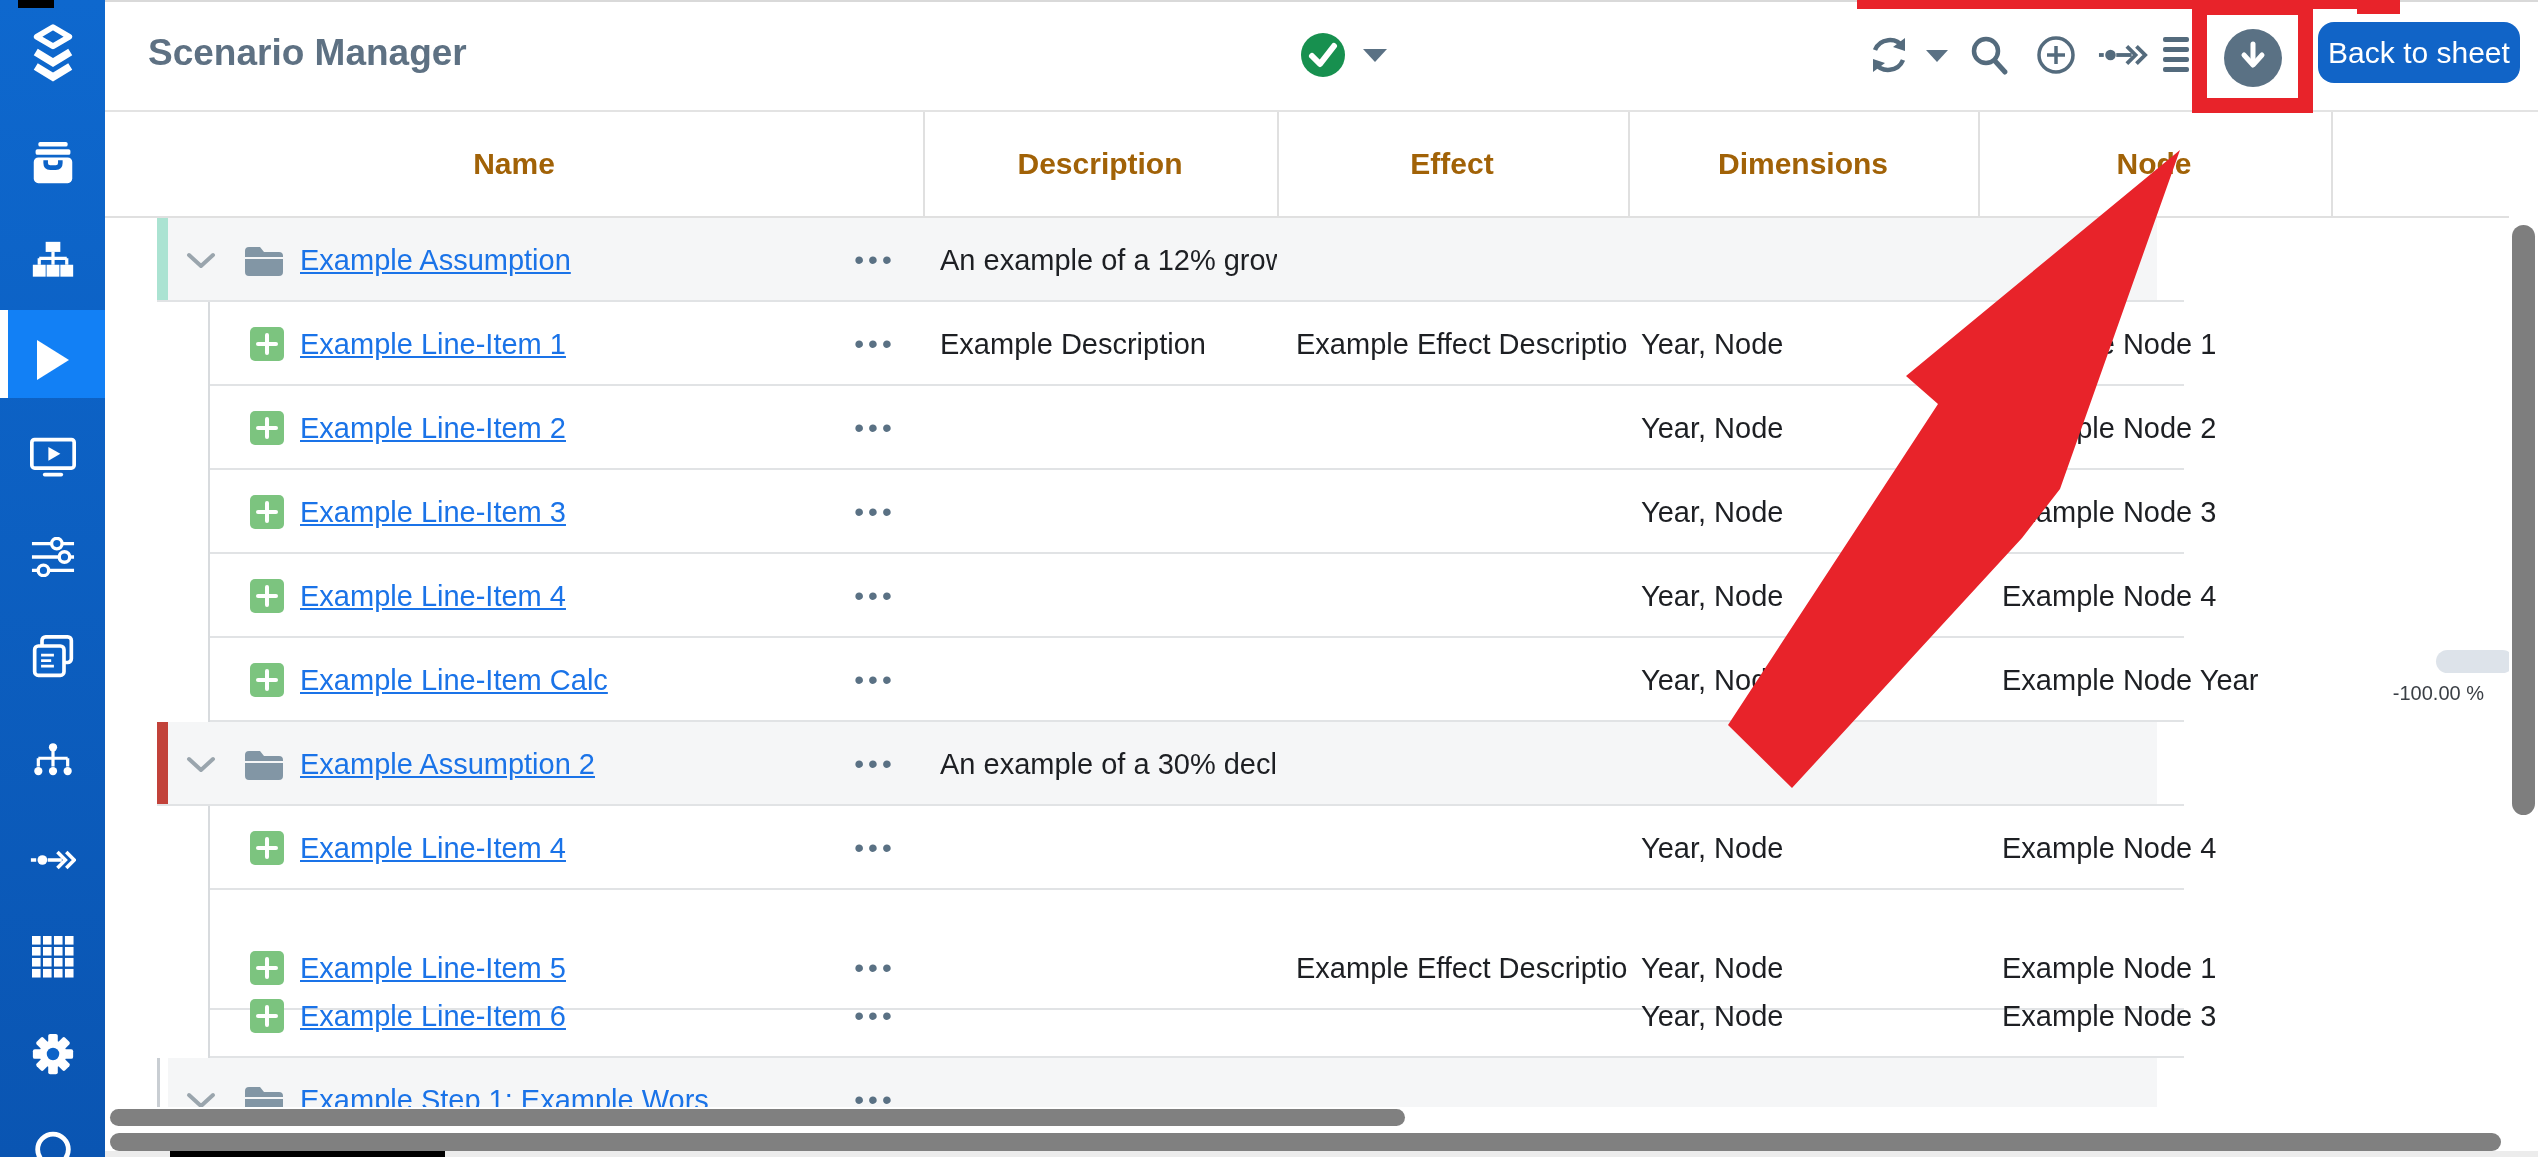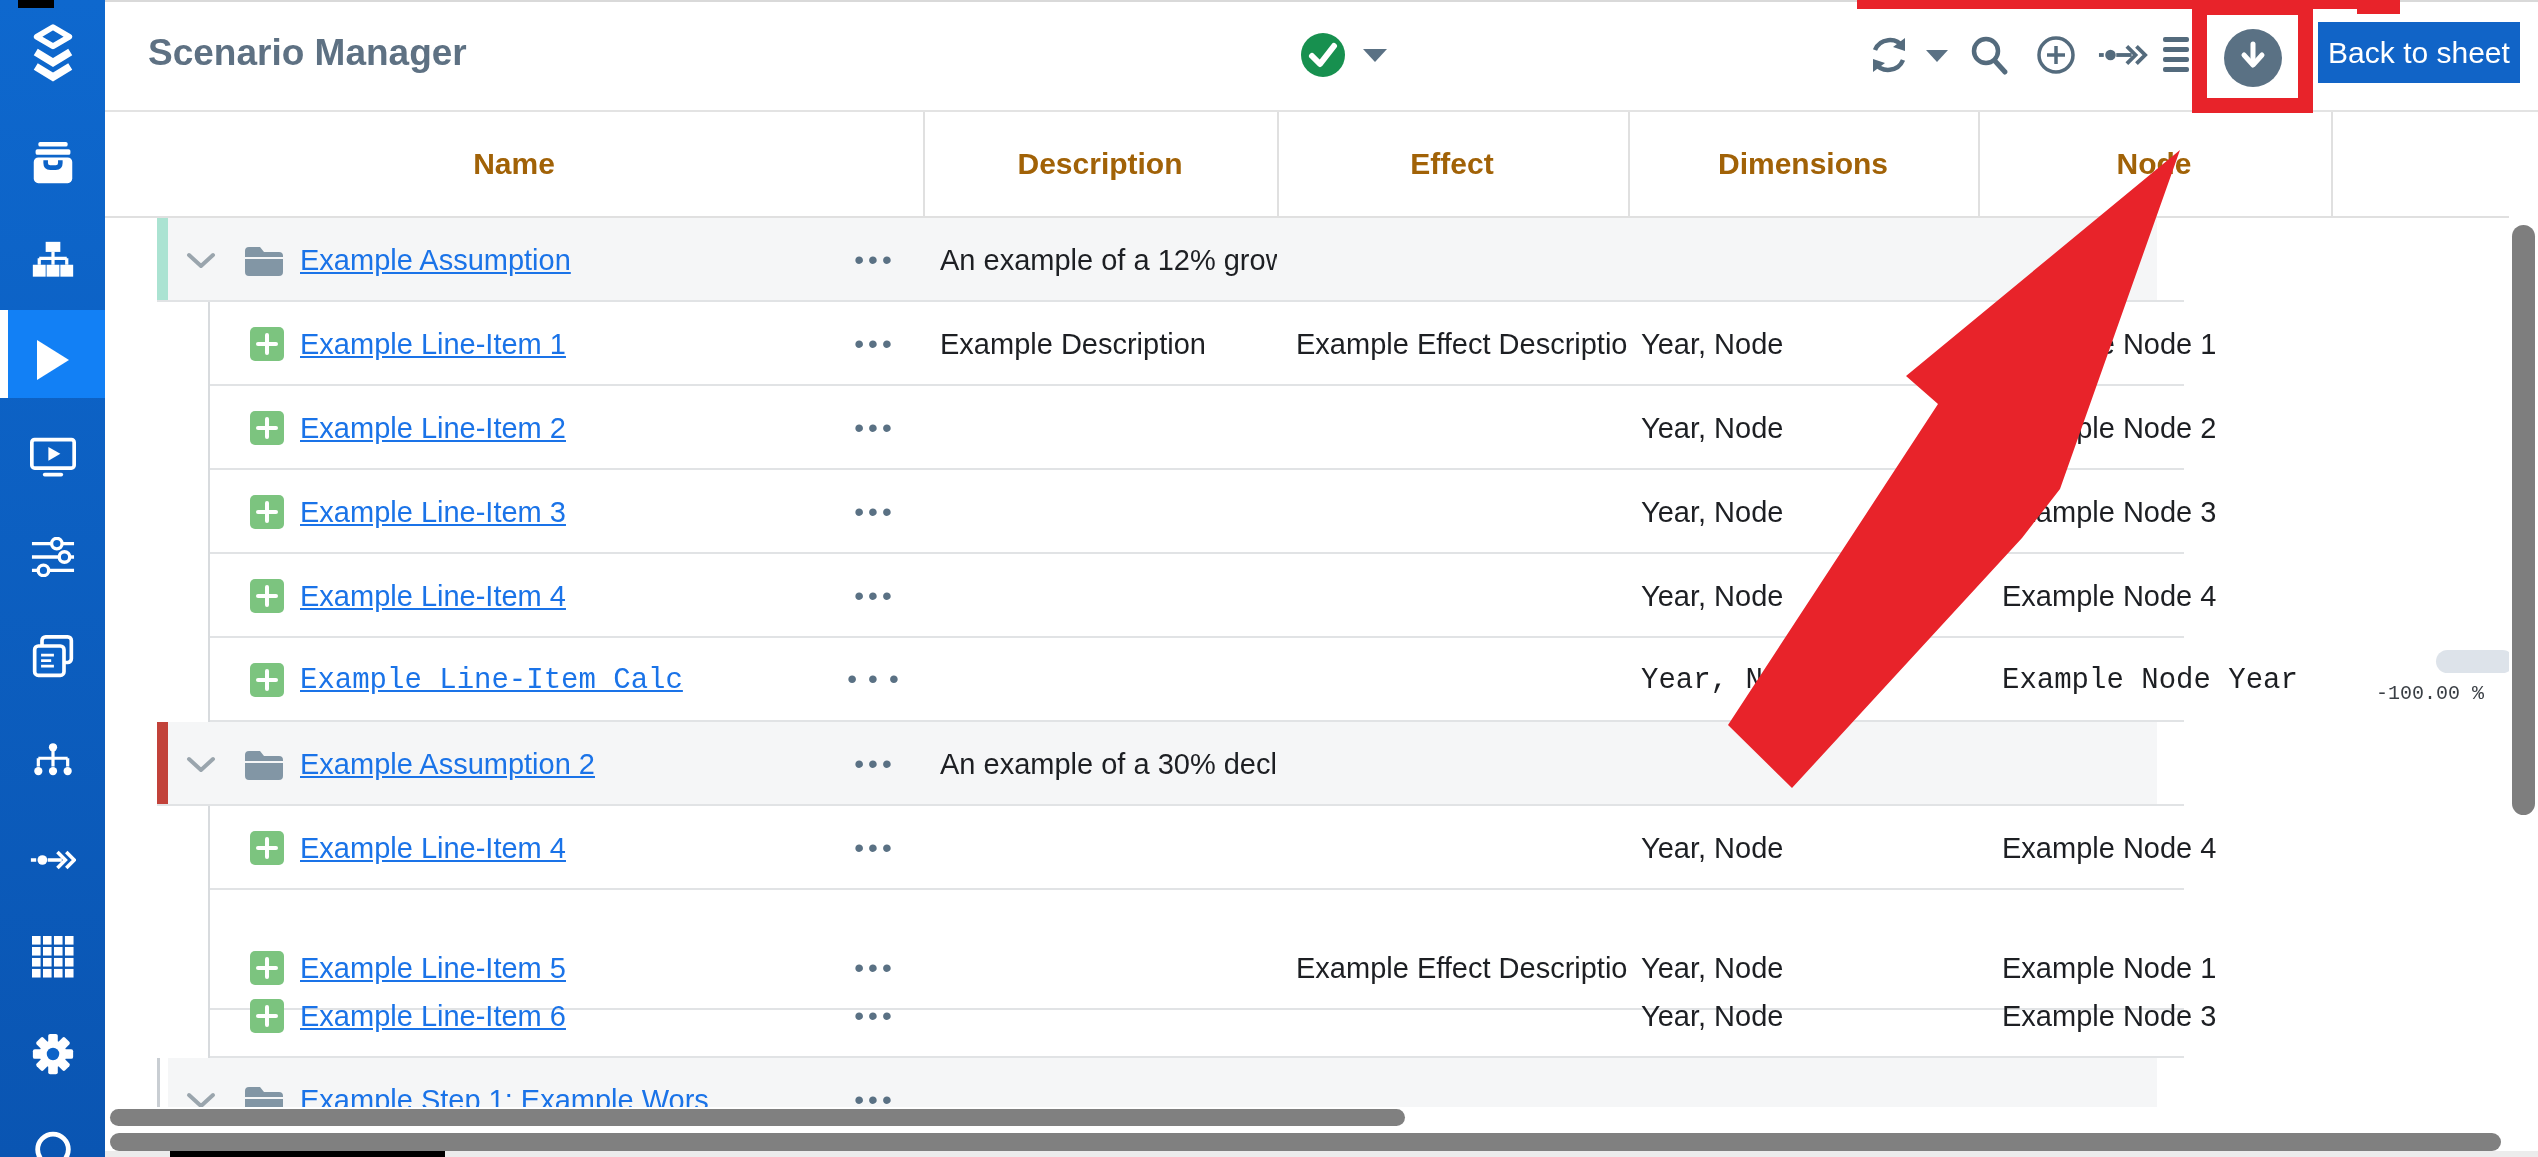--- a/index.html
+++ b/index.html
@@ -16,21 +16,21 @@
   .side-item svg{display:block}
   #active-tile{position:absolute;left:0;top:310px;width:105px;height:88px;background:#1280f5}
   #active-gap{position:absolute;left:0;top:310px;width:8px;height:88px;background:#fff}
   .wstroke{stroke:#fff;fill:none}
 
   
   #appbar{left:105px;top:2px;width:2433px;height:110px;background:#fff;border-bottom:2px solid #e3e3e3;z-index:10}
   #page-title{position:absolute;left:43px;top:30px;font-size:37px;color:#5e7183}
   .slate{stroke:#546b7d;fill:none}
   .toolbtn{position:absolute;top:0;height:110px;display:flex;align-items:center;cursor:pointer}
-  #back-btn{position:absolute;left:2213px;top:20px;width:202px;height:61px;background:#1164c7;border:none;border-radius:0;color:#fff;font-size:30px;font-family:"Liberation Sans",sans-serif;cursor:pointer}
+  #back-btn{position:absolute;left:2213px;top:20px;width:202px;height:61px;background:#1164c7;border:none;border-radius:16px;color:#fff;font-size:30px;font-family:"Liberation Sans",sans-serif;cursor:pointer}
   #dl-circle{position:absolute;left:2119px;top:27px;width:58px;height:58px;border-radius:50%;background:#5a7184;display:flex;align-items:center;justify-content:center}
 
   
   #thead{left:105px;top:112px;width:2433px;height:106px;background:#fff;border-bottom:2px solid #e0e0e0;z-index:5}
   .th{position:absolute;top:0;height:104px;width:400px;display:flex;align-items:center;justify-content:center;font-size:30px;font-weight:700;color:#a16207}
   .thdiv{position:absolute;top:0;width:2px;height:104px;background:#e0e0e0}
 
   
   #rows{left:0;top:0;width:2538px;height:1157px;z-index:4}
   .trow{position:absolute;left:105px;width:2079px;height:84px}
@@ -376,21 +376,21 @@
             <line x1="17" y1="8" x2="17" y2="26"></line>
             <line x1="8" y1="17" x2="26" y2="17"></line>
           </svg>
         </div>
         <div class="cell nlink">Example Line-Item 4</div>
         <div class="cell dots">•••</div>
         <div class="cell cdims">Year, Node</div>
         <div class="cell cnode">Example Node 4</div>
         <div class="rline" style="left: 103px;"></div>
       </div>
-      <div class="trow" style="top: 638px; font-family: Liberation Mono, monospace;">
+      <div class="trow" style="top: 638px;">
         <div class="plus">
           <svg viewBox="0 0 34 34">
             <line x1="17" y1="8" x2="17" y2="26"></line>
             <line x1="8" y1="17" x2="26" y2="17"></line>
           </svg>
         </div>
         <div class="cell nlink">Example Line-Item Calc</div>
         <div class="cell dots">•••</div>
         <div class="cell cdims">Year, Node</div>
         <div class="cell cnode">Example Node Year</div>

